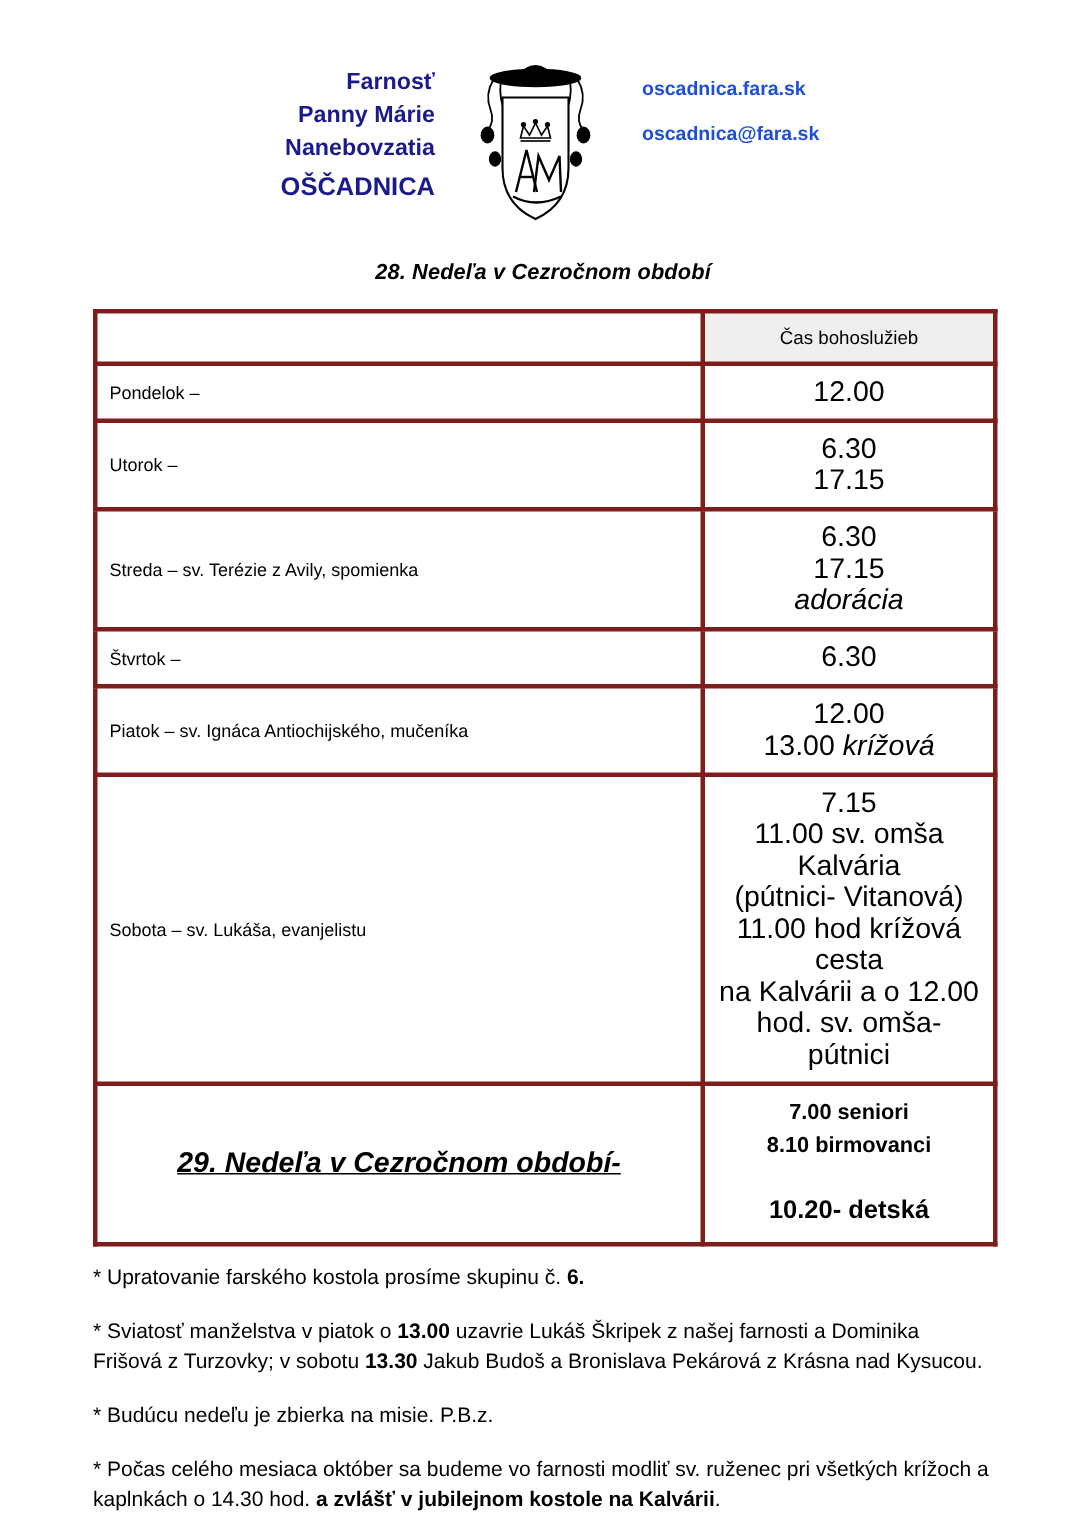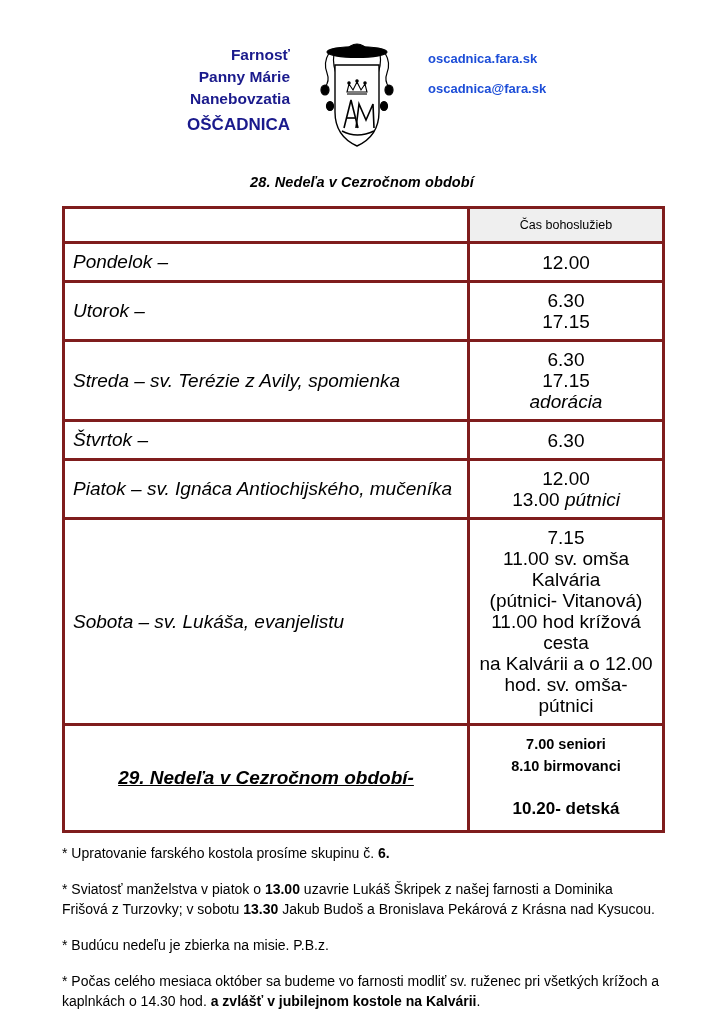--- a/index.html
+++ b/index.html
@@ -96,22 +96,21 @@
   .hdr-empty { height: 18px; padding: 2px 8px; background: #ffffff; }
   .hdr-times {
     text-align: center;
     font-size: 12.5px;
     font-weight: normal;
     background: #efefef;
     padding: 3px 8px;
     height: 18px;
   }
   .day-cell {
-    font-style: italic;
-    font-size: 19px;
+    font-size: 12px;
     padding-left: 36px;
   }
   .time-cell {
     text-align: center;
     font-size: 19px;
     line-height: 21px;
   }
   .time-cell .ital { font-style: italic; }
   .row-tall td { padding-top: 10px; padding-bottom: 10px; }
 
@@ -245,21 +244,21 @@
         <tr>
           <td class="day-cell">Štvrtok –</td>
           <td class="time-cell">
             <div>6.30</div>
           </td>
         </tr>
         <tr>
           <td class="day-cell">Piatok – sv. Ignáca Antiochijského, mučeníka</td>
           <td class="time-cell">
             <div>12.00</div>
-            <div><span>13.00 </span><span class="ital">pútnici</span></div>
+            <div><span>13.00 </span><span class="ital">krížová</span></div>
           </td>
         </tr>
         <tr class="row-tall">
           <td class="day-cell">Sobota – sv. Lukáša, evanjelistu</td>
           <td class="time-cell">
             <div>7.15</div>
             <div>11.00 sv. omša Kalvária</div>
             <div>(pútnici- Vitanová)</div>
             <div>11.00 hod krížová cesta</div>
             <div>na Kalvárii a o 12.00</div>

